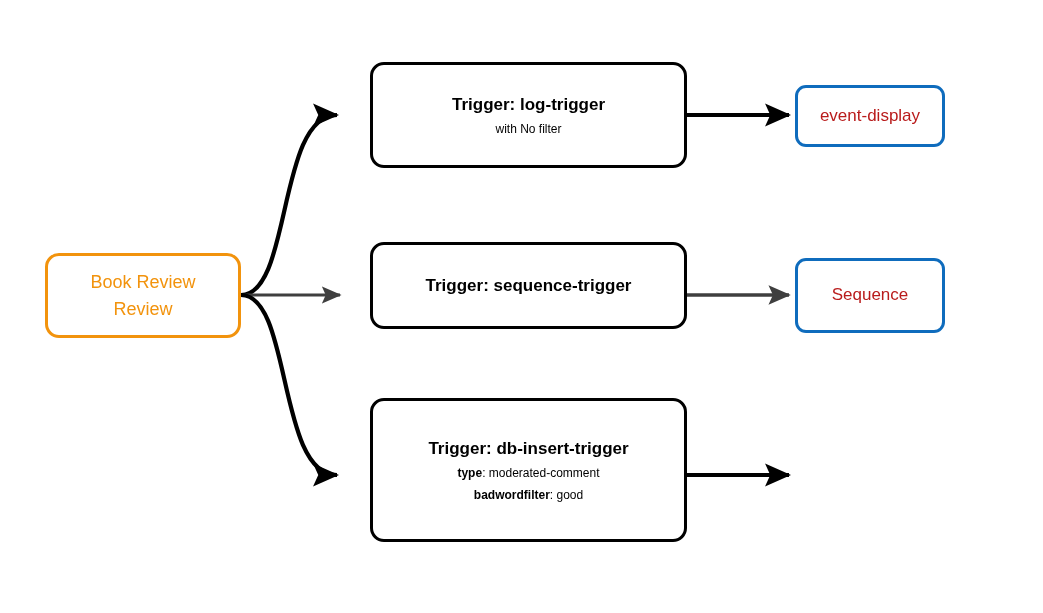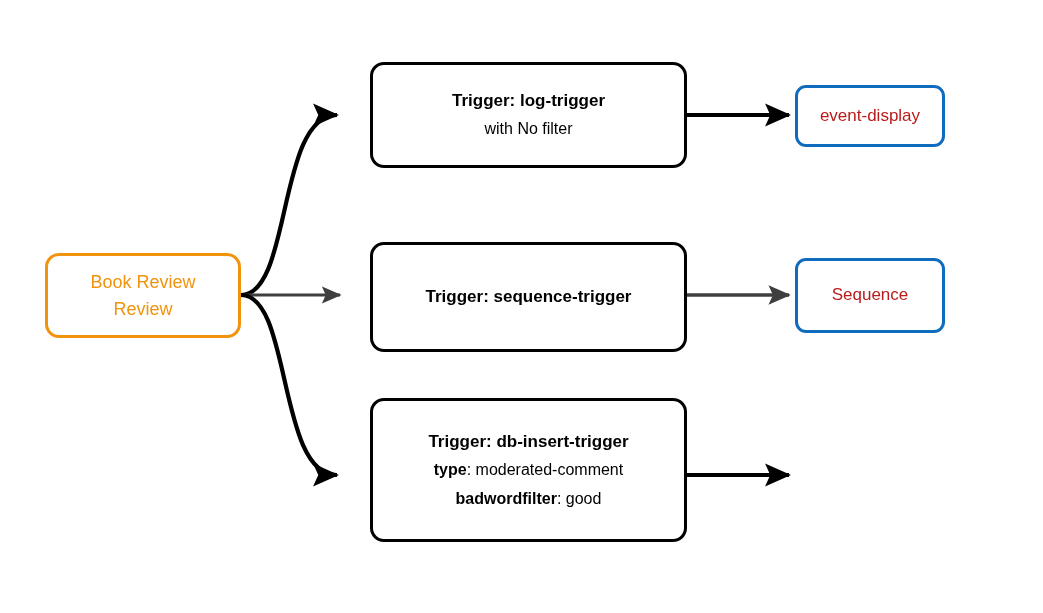--- a/index.html
+++ b/index.html
@@ -54,21 +54,21 @@
     font-size: 17px;
     line-height: 1.45;
   }
   .trigger-title {
     font-size: 17px;
     font-weight: bold;
     line-height: 1.72;
     white-space: nowrap;
   }
   .trigger-line {
-    font-size: 16px;
+    font-size: 12px;
     font-weight: normal;
     line-height: 1.78;
     white-space: nowrap;
   }
   .trigger-line b {
     font-weight: bold;
   }
   .nowrap-line {
     white-space: nowrap;
   }
@@ -110,21 +110,21 @@
     <span class="trigger-title">Trigger: log-trigger</span>
     <span class="trigger-line">
       <b></b><span></span><span>with No filter</span>
     </span>
   </div>
 
   <div class="node node-target" style="left:795px; top:85px; width:150px; height:62px;">
     <span class="nowrap-line">event-display</span>
   </div>
 
-  <div class="node node-trigger" style="left:370px; top:242px; width:317px; height:110px;">
+  <div class="node node-trigger" style="left:370px; top:242px; width:317px; height:87px;">
     <span class="trigger-title">Trigger: sequence-trigger</span>
   </div>
 
   <div class="node node-target" style="left:795px; top:258px; width:150px; height:75px;">
     <span class="nowrap-line">Sequence</span>
   </div>
 
   <div class="node node-trigger" style="left:370px; top:398px; width:317px; height:144px;">
     <span class="trigger-title">Trigger: db-insert-trigger</span>
     <span class="trigger-line">

